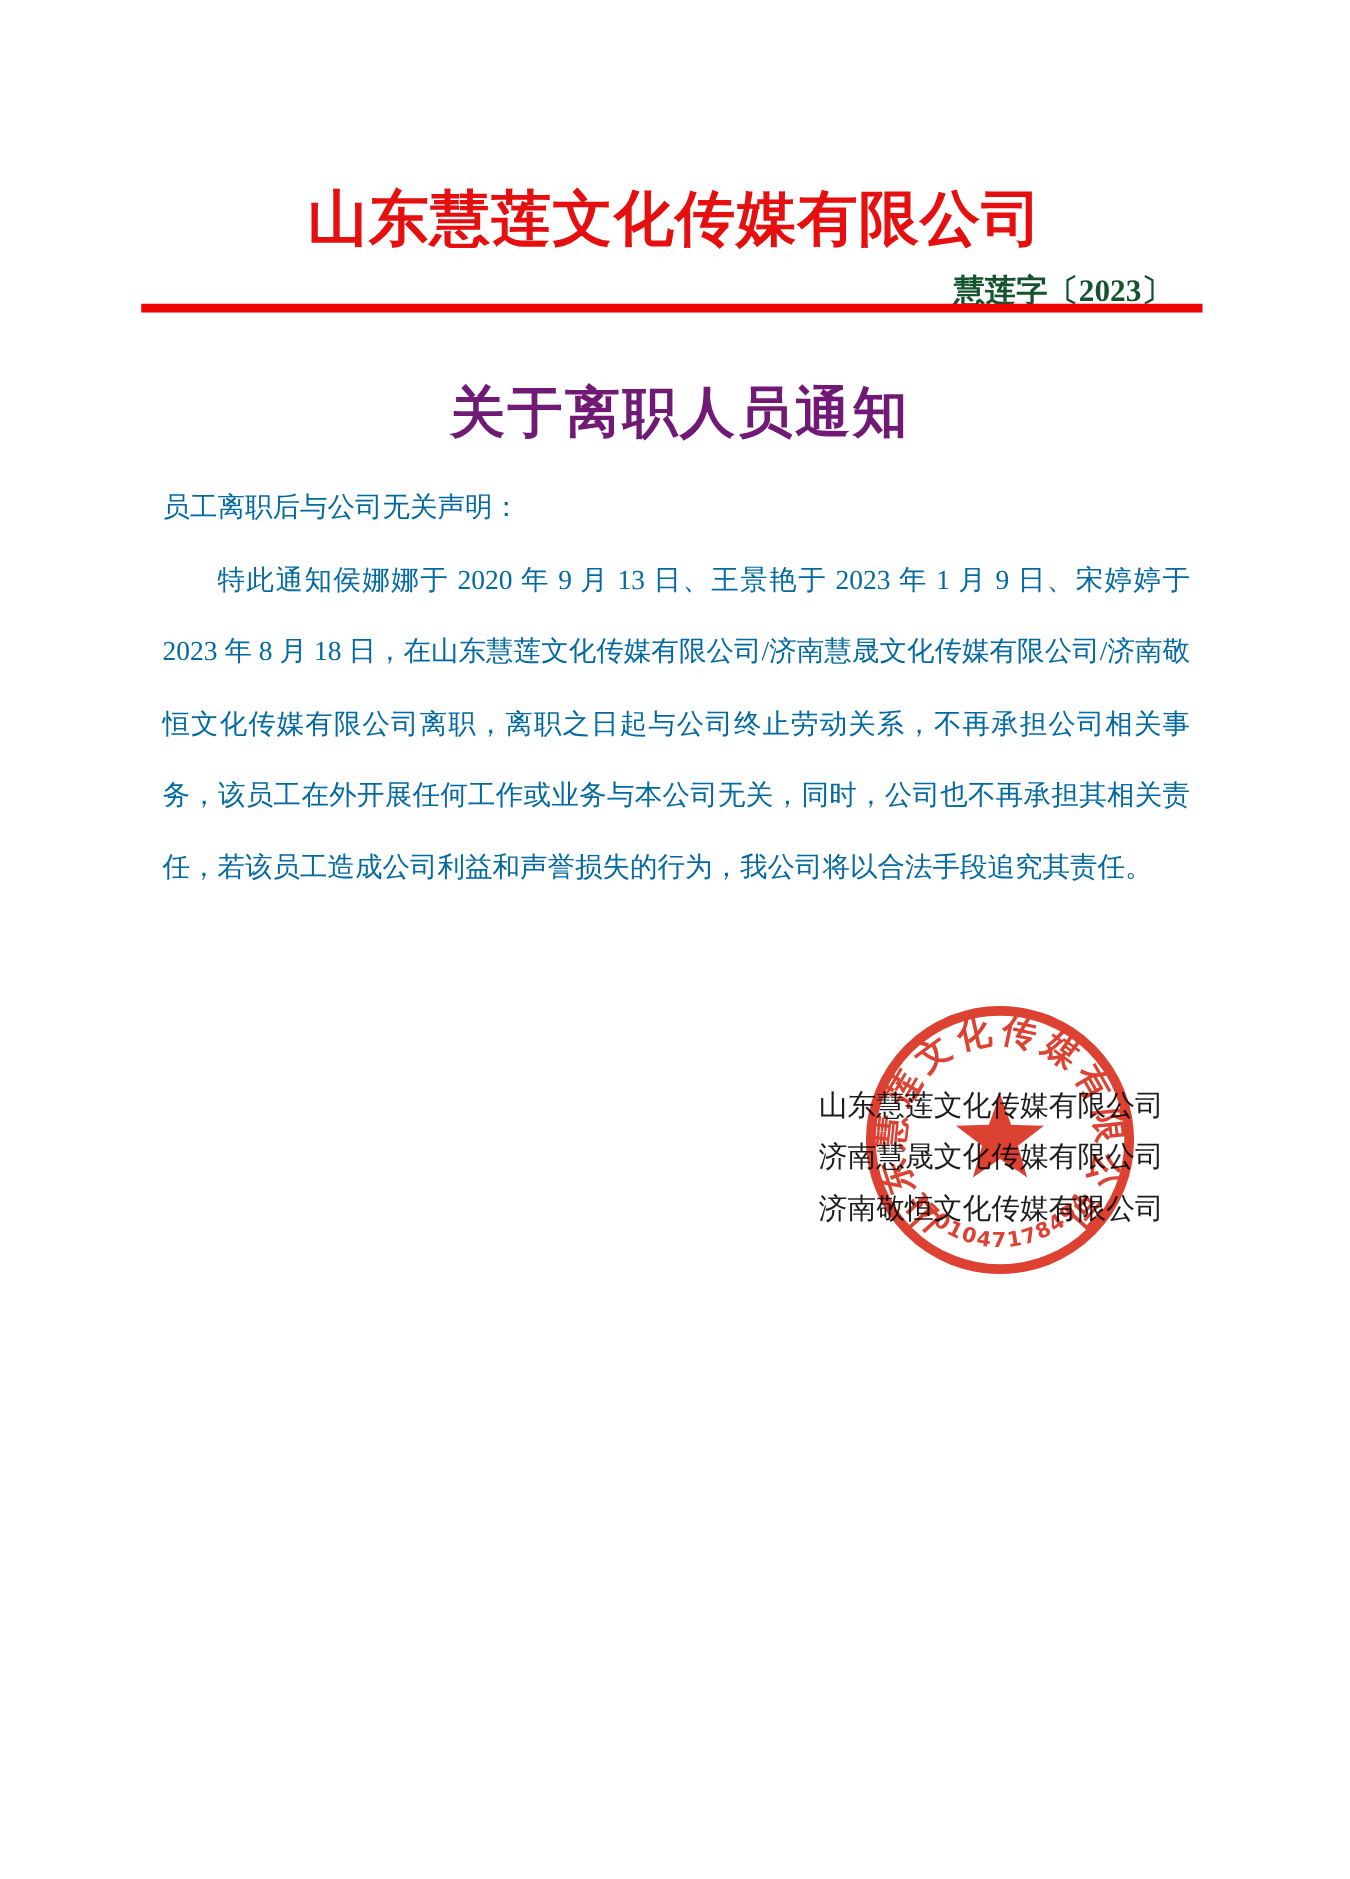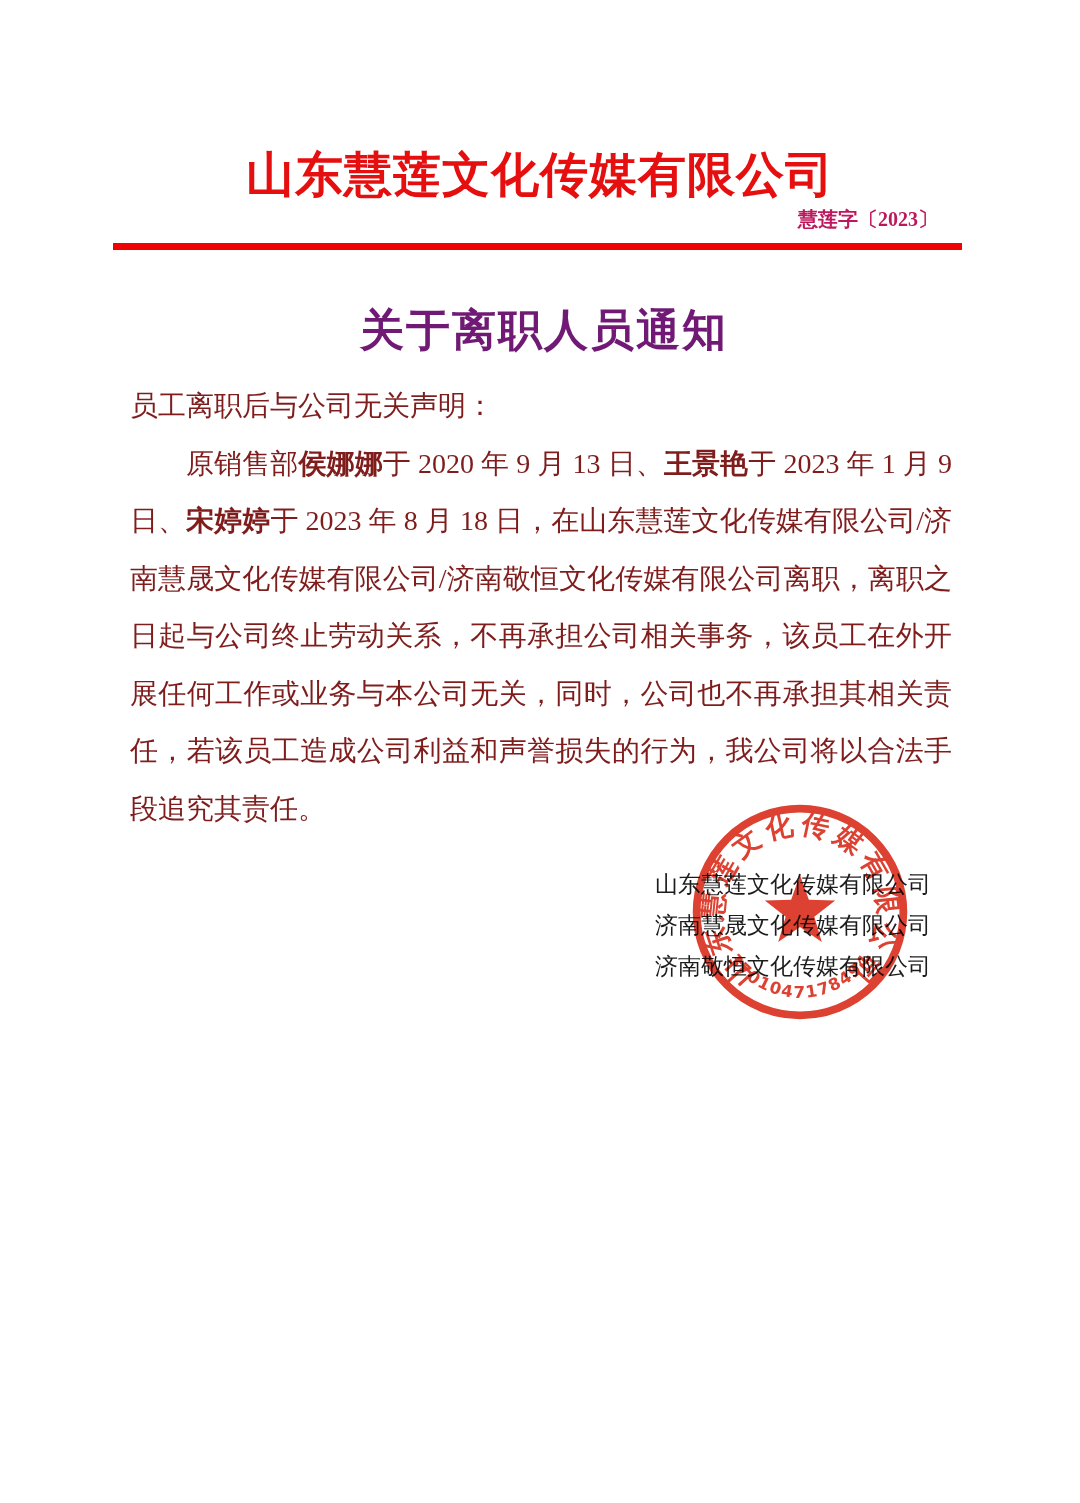--- a/index.html
+++ b/index.html
@@ -18,25 +18,25 @@
     width: 100%;
     text-align: center;
     font-size: 48px;
     font-weight: bold;
     letter-spacing: 1px;
     color: #e60f0f;
     margin: 0;
   }
   .ref-number {
     position: absolute;
-    top: 206px;
+    top: 216px;
     right: 142px;
-    font-size: 20px;
+    font-size: 25px;
     font-weight: bold;
-    color: #be185d;
+    color: #14532d;
   }
   .red-rule {
     position: absolute;
     top: 243px;
     left: 113px;
     width: 849px;
     height: 7px;
     background: #ee0202;
   }
   .notice-title {
@@ -48,28 +48,28 @@
     font-weight: bold;
     color: #701a75;
     margin: 4px;
     letter-spacing: 2px;
   }
   .body-block {
     position: absolute;
     top: 377px;
     left: 130px;
     width: 822px;
-    font-size: 28px;
+    font-size: 22px;
     line-height: 57.5px;
     text-align: justify;
-    color: #7f1d1d;
+    color: #0369a1;
   }
   .body-block p { margin: 0; }
   .para-indent { text-indent: 2em; }
-  .seg-bold { font-weight: bold; }
+  .seg-bold { font-weight: normal; }
   .signature-block {
     position: absolute;
     left: 655px;
     top: 864px;
     font-size: 23px;
     line-height: 41px;
     color: #1c1c1c;
     white-space: nowrap;
   }
   .signature-date {
@@ -99,21 +99,21 @@
   <h1 class="company-header">山东慧莲文化传媒有限公司</h1>
 
   <div class="ref-number">慧莲字〔2023〕</div>
 
   <div class="red-rule"></div>
 
   <h2 class="notice-title">关于离职人员通知</h2>
 
   <div class="body-block">
     <p>员工离职后与公司无关声明：</p>
-    <p class="para-indent"><span>原销售部</span><span class="seg-bold">侯娜娜</span><span>于 2020 年 9 月 13 日、</span><span class="seg-bold">王景艳</span><span>于 2023 年 1 月 9 日、</span><span class="seg-bold">宋婷婷</span><span>于 2023 年 8 月 18 日，在山东慧莲文化传媒有限公司/济南慧晟文化传媒有限公司/济南敬恒文化传媒有限公司离职，离职之日起与公司终止劳动关系，不再承担公司相关事务，该员工在外开展任何工作或业务与本公司无关，同时，公司也不再承担其相关责任，若该员工造成公司利益和声誉损失的行为，我公司将以合法手段追究其责任。</span></p>
+    <p class="para-indent"><span>特此通知</span><span class="seg-bold">侯娜娜</span><span>于 2020 年 9 月 13 日、</span><span class="seg-bold">王景艳</span><span>于 2023 年 1 月 9 日、</span><span class="seg-bold">宋婷婷</span><span>于 2023 年 8 月 18 日，在山东慧莲文化传媒有限公司/济南慧晟文化传媒有限公司/济南敬恒文化传媒有限公司离职，离职之日起与公司终止劳动关系，不再承担公司相关事务，该员工在外开展任何工作或业务与本公司无关，同时，公司也不再承担其相关责任，若该员工造成公司利益和声誉损失的行为，我公司将以合法手段追究其责任。</span></p>
   </div>
 
   <div class="signature-block">
     <div>山东慧莲文化传媒有限公司</div>
     <div>济南慧晟文化传媒有限公司</div>
     <div>济南敬恒文化传媒有限公司</div>
   </div>
 
 
   <svg class="seal" viewBox="0 0 240 240" xmlns="http://www.w3.org/2000/svg">

